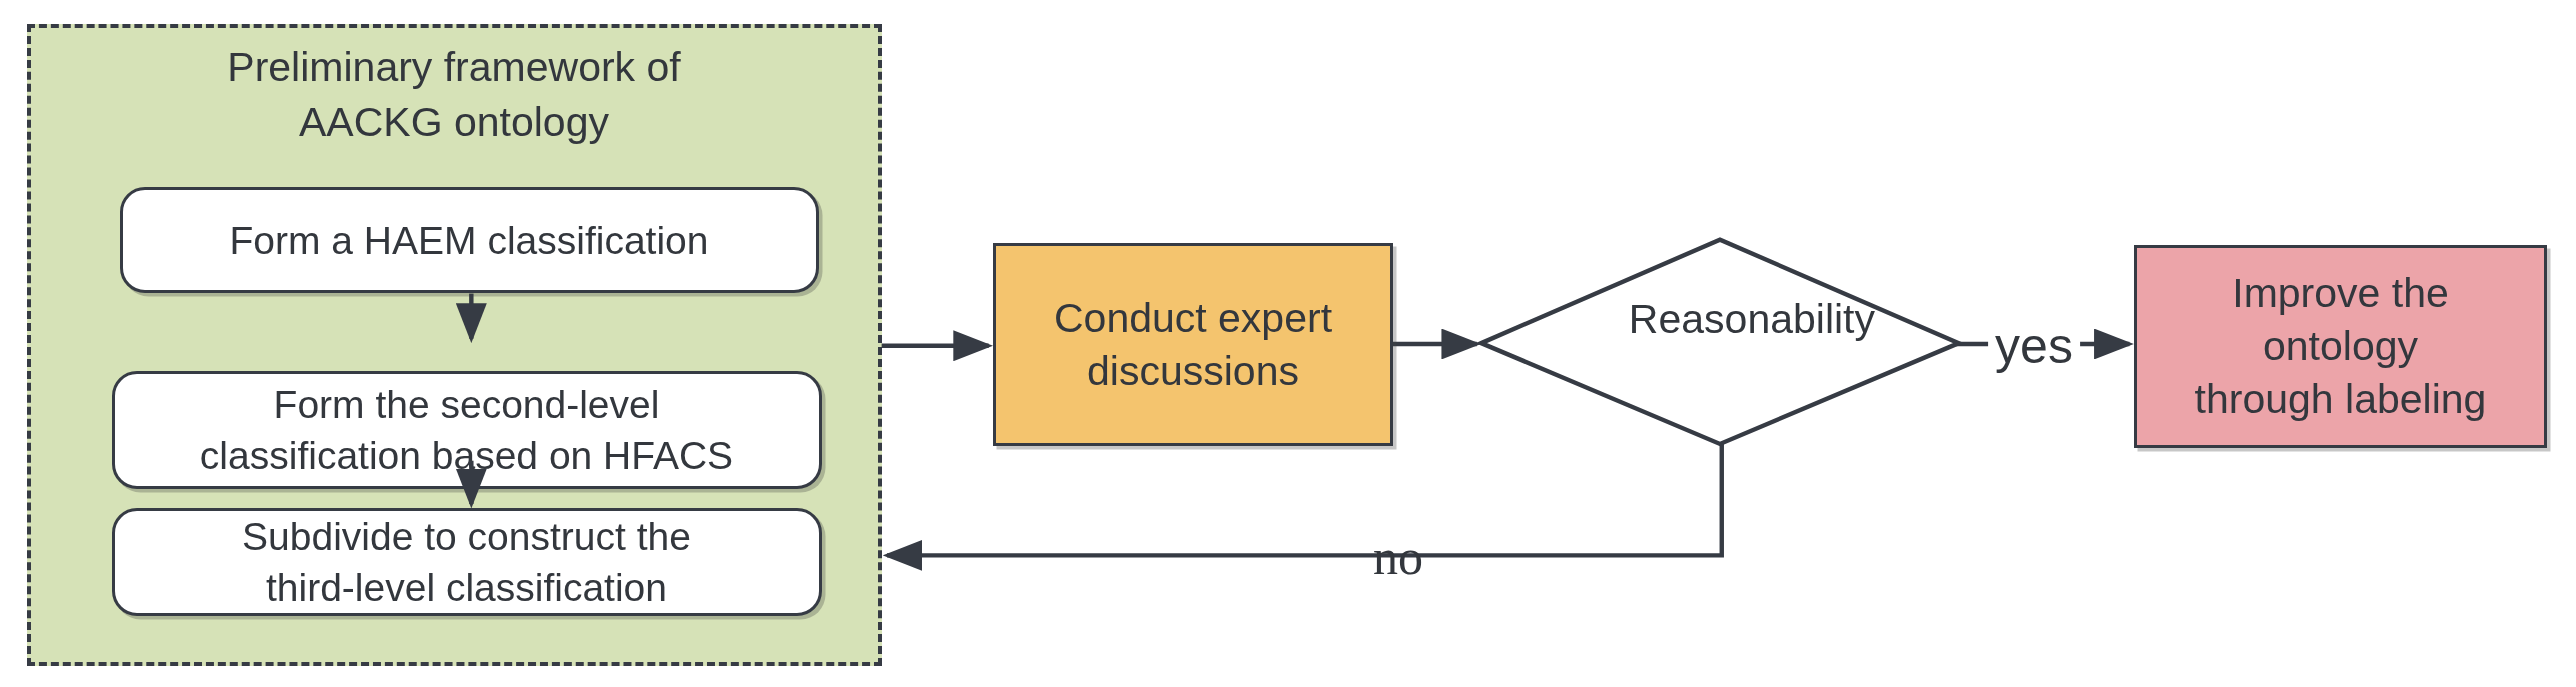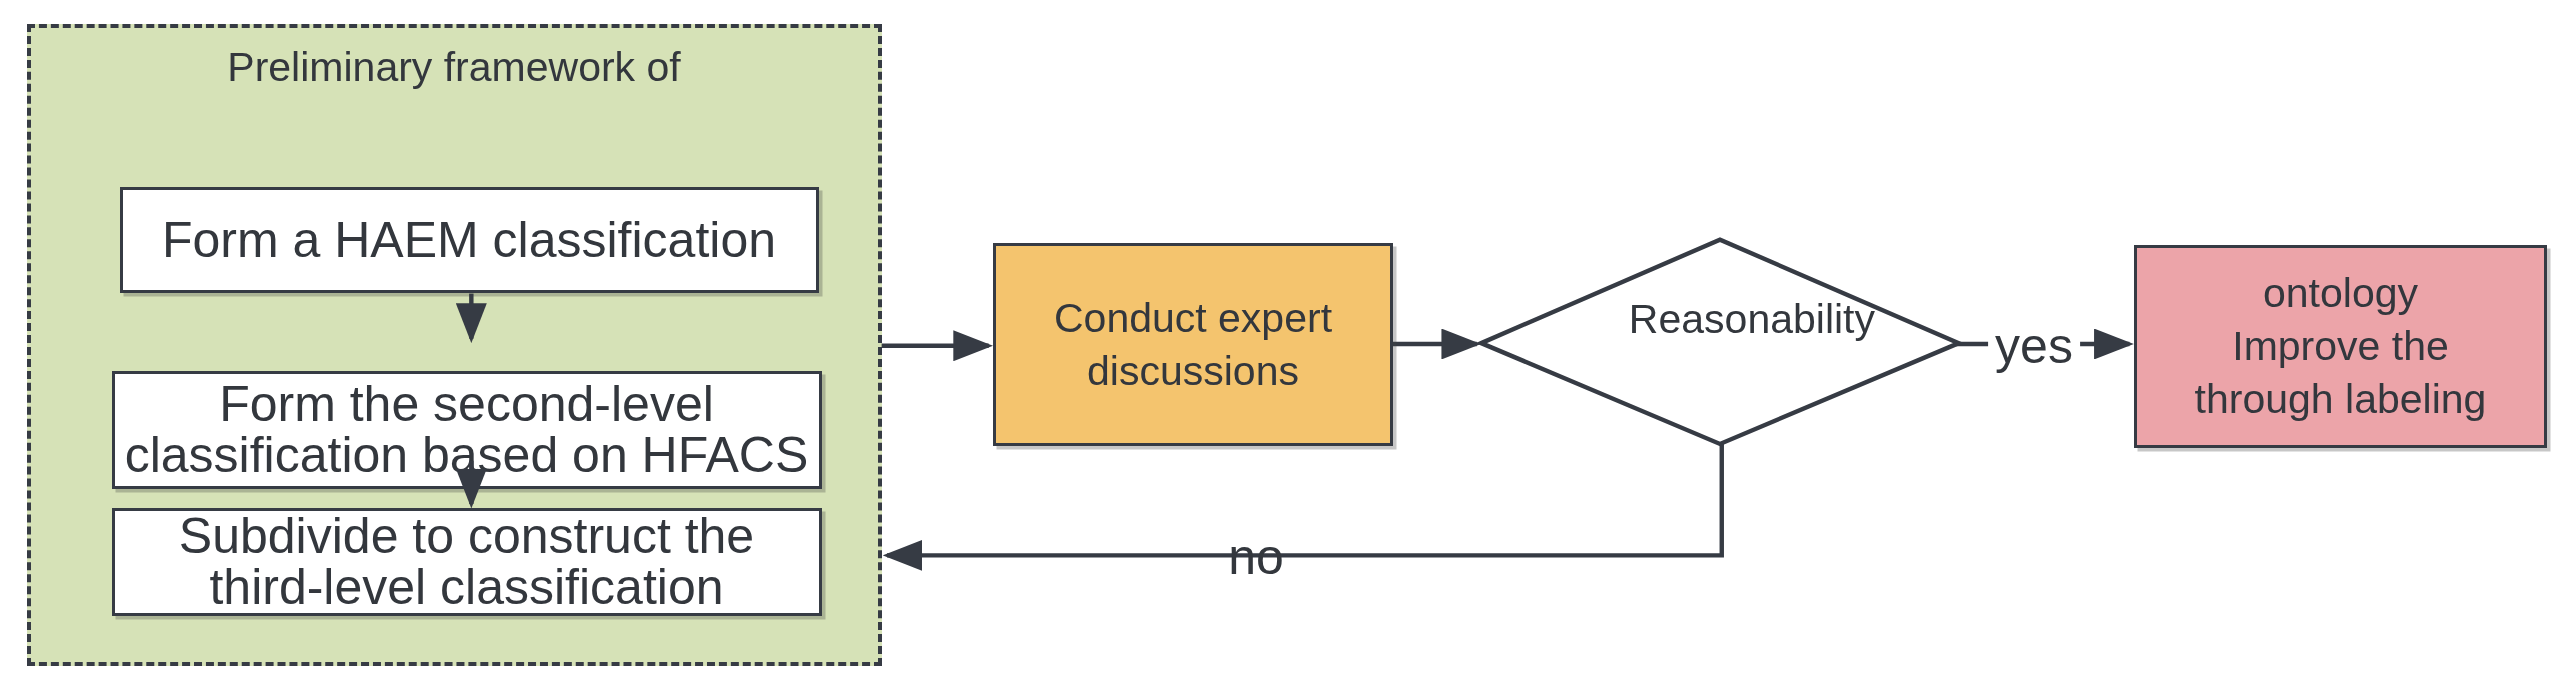--- a/index.html
+++ b/index.html
@@ -34,22 +34,23 @@
   }
   #group-title {
     left: 0; top: 12.4px; width: 100%;
     text-align: center;
     font-size: 41px;
     line-height: 55px;
     z-index: 2;
   }
   .step {
     background: var(--node-fill, #ffffff);
-    font-size: 50px;
+    font-size: 39px;
     line-height: 51px;
+    border-radius: 25px;
   }
   #step-haem   { left: 89px; top: 159px; width: 699px; height: 106px; }
   #step-second { left:  81px; top: 315px; width: 710px; height: 118px; margin-top: 28px; }
   #step-third  { left:  81px; top: 480px; width: 710px; height: 108px; }
   #process-box {
     left: 993px; top: 243px; width: 400px; height: 203px;
     background: var(--process-fill, #f4c46e);
   }
   #result-box {
     left: 2134px; top: 245px; width: 413px; height: 203px;
@@ -62,34 +63,35 @@
     line-height: 50px;
     z-index: 2;
   }
   .edge-label {
     transform: translate(-50%, -50%);
     font-size: 50px;
     line-height: 42px;
     z-index: 3;
   }
   #yes-label { left: 2034px; top: 346px; background: #ffffff; padding: 0 7px; }
-  #no-label  { left: 1256px; top: 557px; }
+  #no-label  { left: 1398px; top: 557px; font-family: Liberation Serif, serif; }
   #connector-layer { position: absolute; left: 0; top: 0; z-index: 1; }
   .edge { stroke: var(--stroke, #363b44); stroke-width: 5; fill: none; }
   .diamond-shape { fill: var(--node-fill, #ffffff); stroke: var(--stroke, #363b44); stroke-width: 5; }
   .arrowhead-fill { fill: var(--stroke, #363b44); }
 </style>
 </head>
 <body>
 
 <div id="canvas">
 
   <div class="abs" id="group-box">
     <div class="abs" id="group-title">
       <div class="line">Preliminary framework of</div>
+      <div class="line">AACKG ontology</div>
     </div>
     <div class="abs node step" id="step-haem">
       <div class="line">Form a HAEM classification</div>
     </div>
     <div class="abs node step" id="step-second">
       <div class="line">Form the second-level</div>
       <div class="line">classification based on HFACS</div>
     </div>
     <div class="abs node step" id="step-third">
       <div class="line">Subdivide to construct the</div>
@@ -117,22 +119,22 @@
   <div class="abs node" id="process-box">
     <div class="line">Conduct expert</div>
     <div class="line">discussions</div>
   </div>
 
   <div class="abs" id="decision-label">
     <div class="line">Reasonability</div>
   </div>
 
   <div class="abs node" id="result-box">
+    <div class="line">Improve the</div>
     <div class="line">ontology</div>
-    <div class="line">Improve the</div>
     <div class="line">through labeling</div>
   </div>
 
   <div class="abs edge-label" id="yes-label">yes</div>
   <div class="abs edge-label" id="no-label">no</div>
 
 </div>
 
 
 </body></html>

